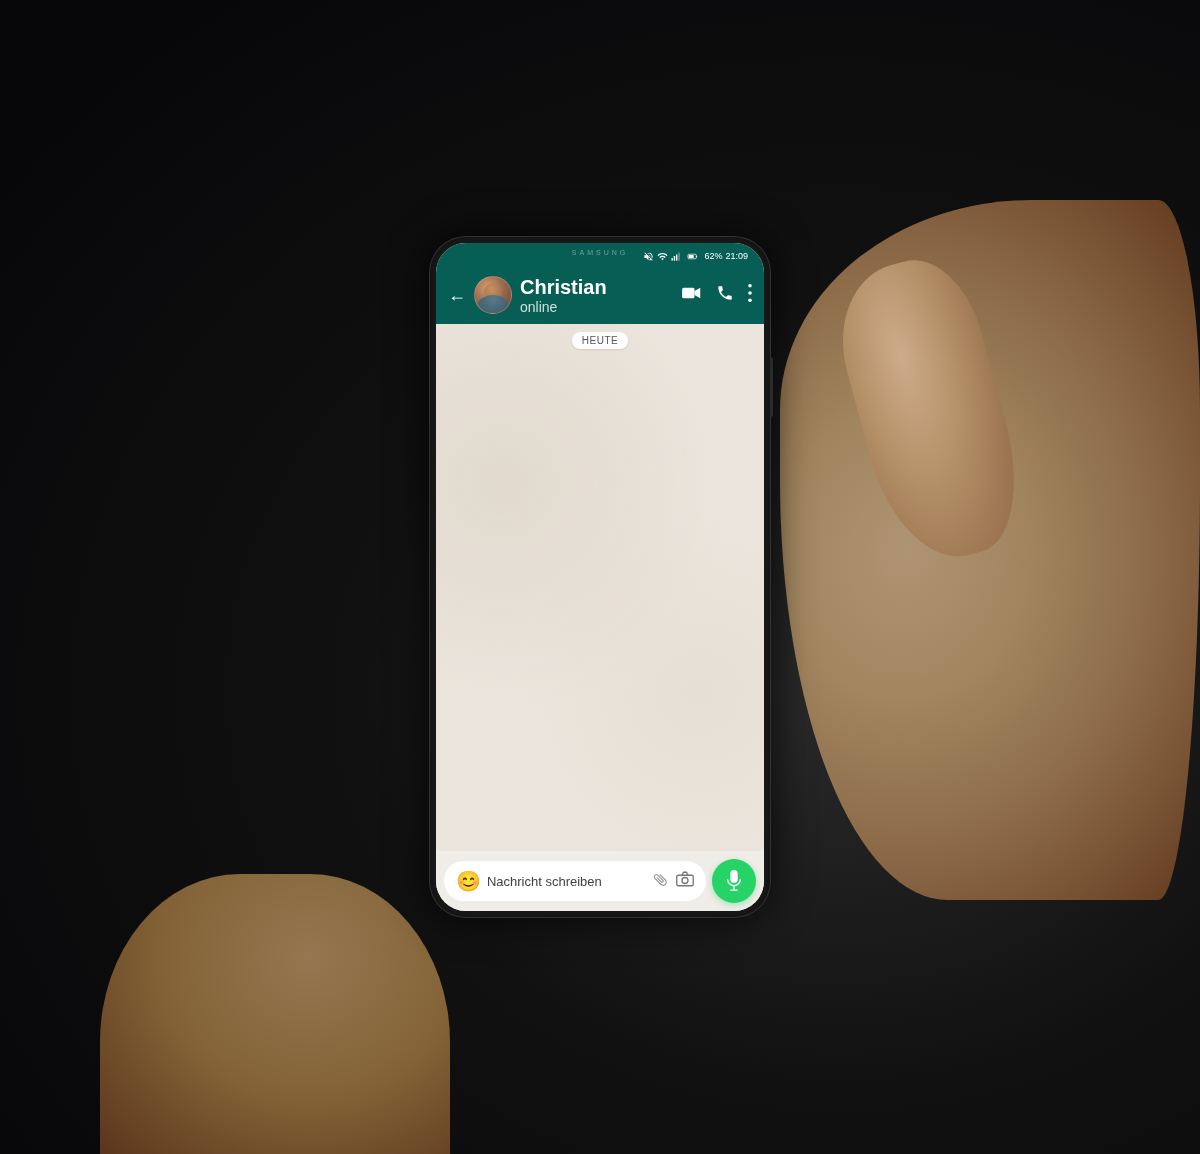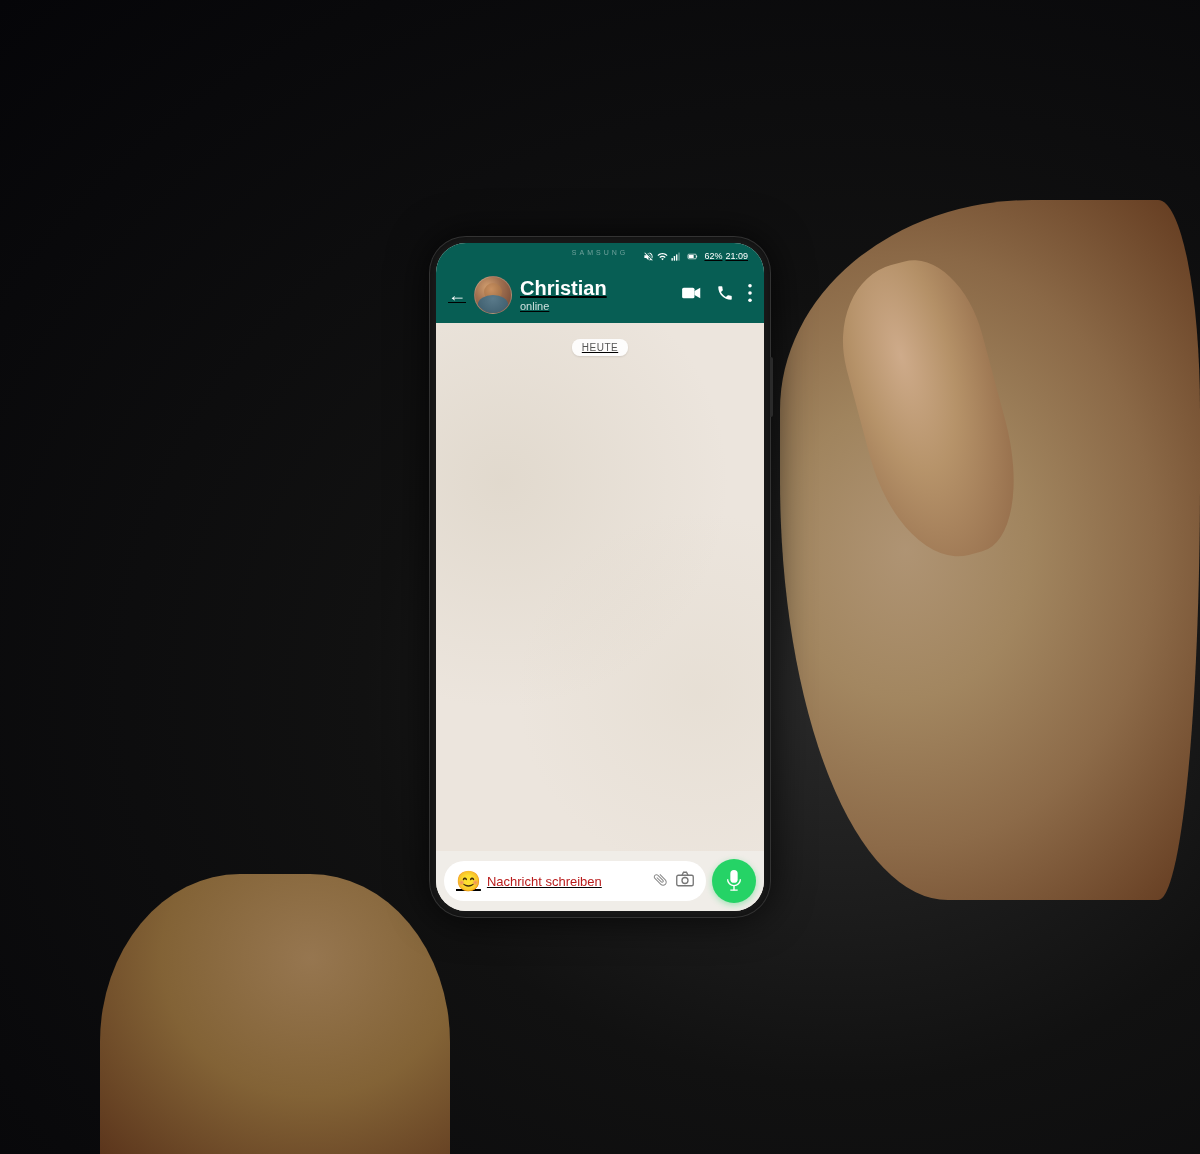--- a/index.html
+++ b/index.html
@@ -60,21 +60,20 @@
       opacity: 0.8;
     }
 
     
     .phone-wrapper {
       position: relative;
       z-index: 10;
       display: flex;
       align-items: center;
       justify-content: flex-end;
-      text-decoration: underline;
     }
 
     .phone {
       width: 340px;
       height: 680px;
       background: #1a1a1a;
       border-radius: 36px;
       padding: 6px;
       box-shadow:
         0 0 0 1px #333,
@@ -205,21 +204,21 @@
 
     .contact-name {
       color: white;
       font-size: 20px;
       font-weight: 600;
       line-height: 1.2;
     }
 
     .contact-status {
       color: rgba(255,255,255,0.8);
-      font-size: 11px;
+      font-size: 14px;
       line-height: 1.2;
     }
 
     .header-icons {
       display: flex;
       align-items: center;
       gap: 14px;
     }
 
     .header-icon {
@@ -243,21 +242,21 @@
       overflow: hidden;
     }
 
     .date-badge {
       background: rgba(255,255,255,0.9);
       color: #555;
       font-size: 10px;
       font-weight: 500;
       padding: 3px 10px;
       border-radius: 8px;
-      margin-top: 8px;
+      margin-top: 0;
       box-shadow: 0 1px 2px rgba(0,0,0,0.1);
       letter-spacing: 0.5px;
     }
 
     
     .input-bar {
       background: #f0ede8;
       padding: 8px 8px;
       display: flex;
       align-items: center;
@@ -278,21 +277,21 @@
 
     .emoji-icon {
       color: #888;
       font-size: 20px;
       cursor: pointer;
       flex-shrink: 0;
     }
 
     .message-placeholder {
       flex: 1;
-      color: #b91c1c;
+      color: #404040;
       font-size: 13px;
     }
 
     .attach-icon {
       color: #888;
       font-size: 17px;
       cursor: pointer;
       transform: rotate(-45deg);
       display: inline-block;
     }

